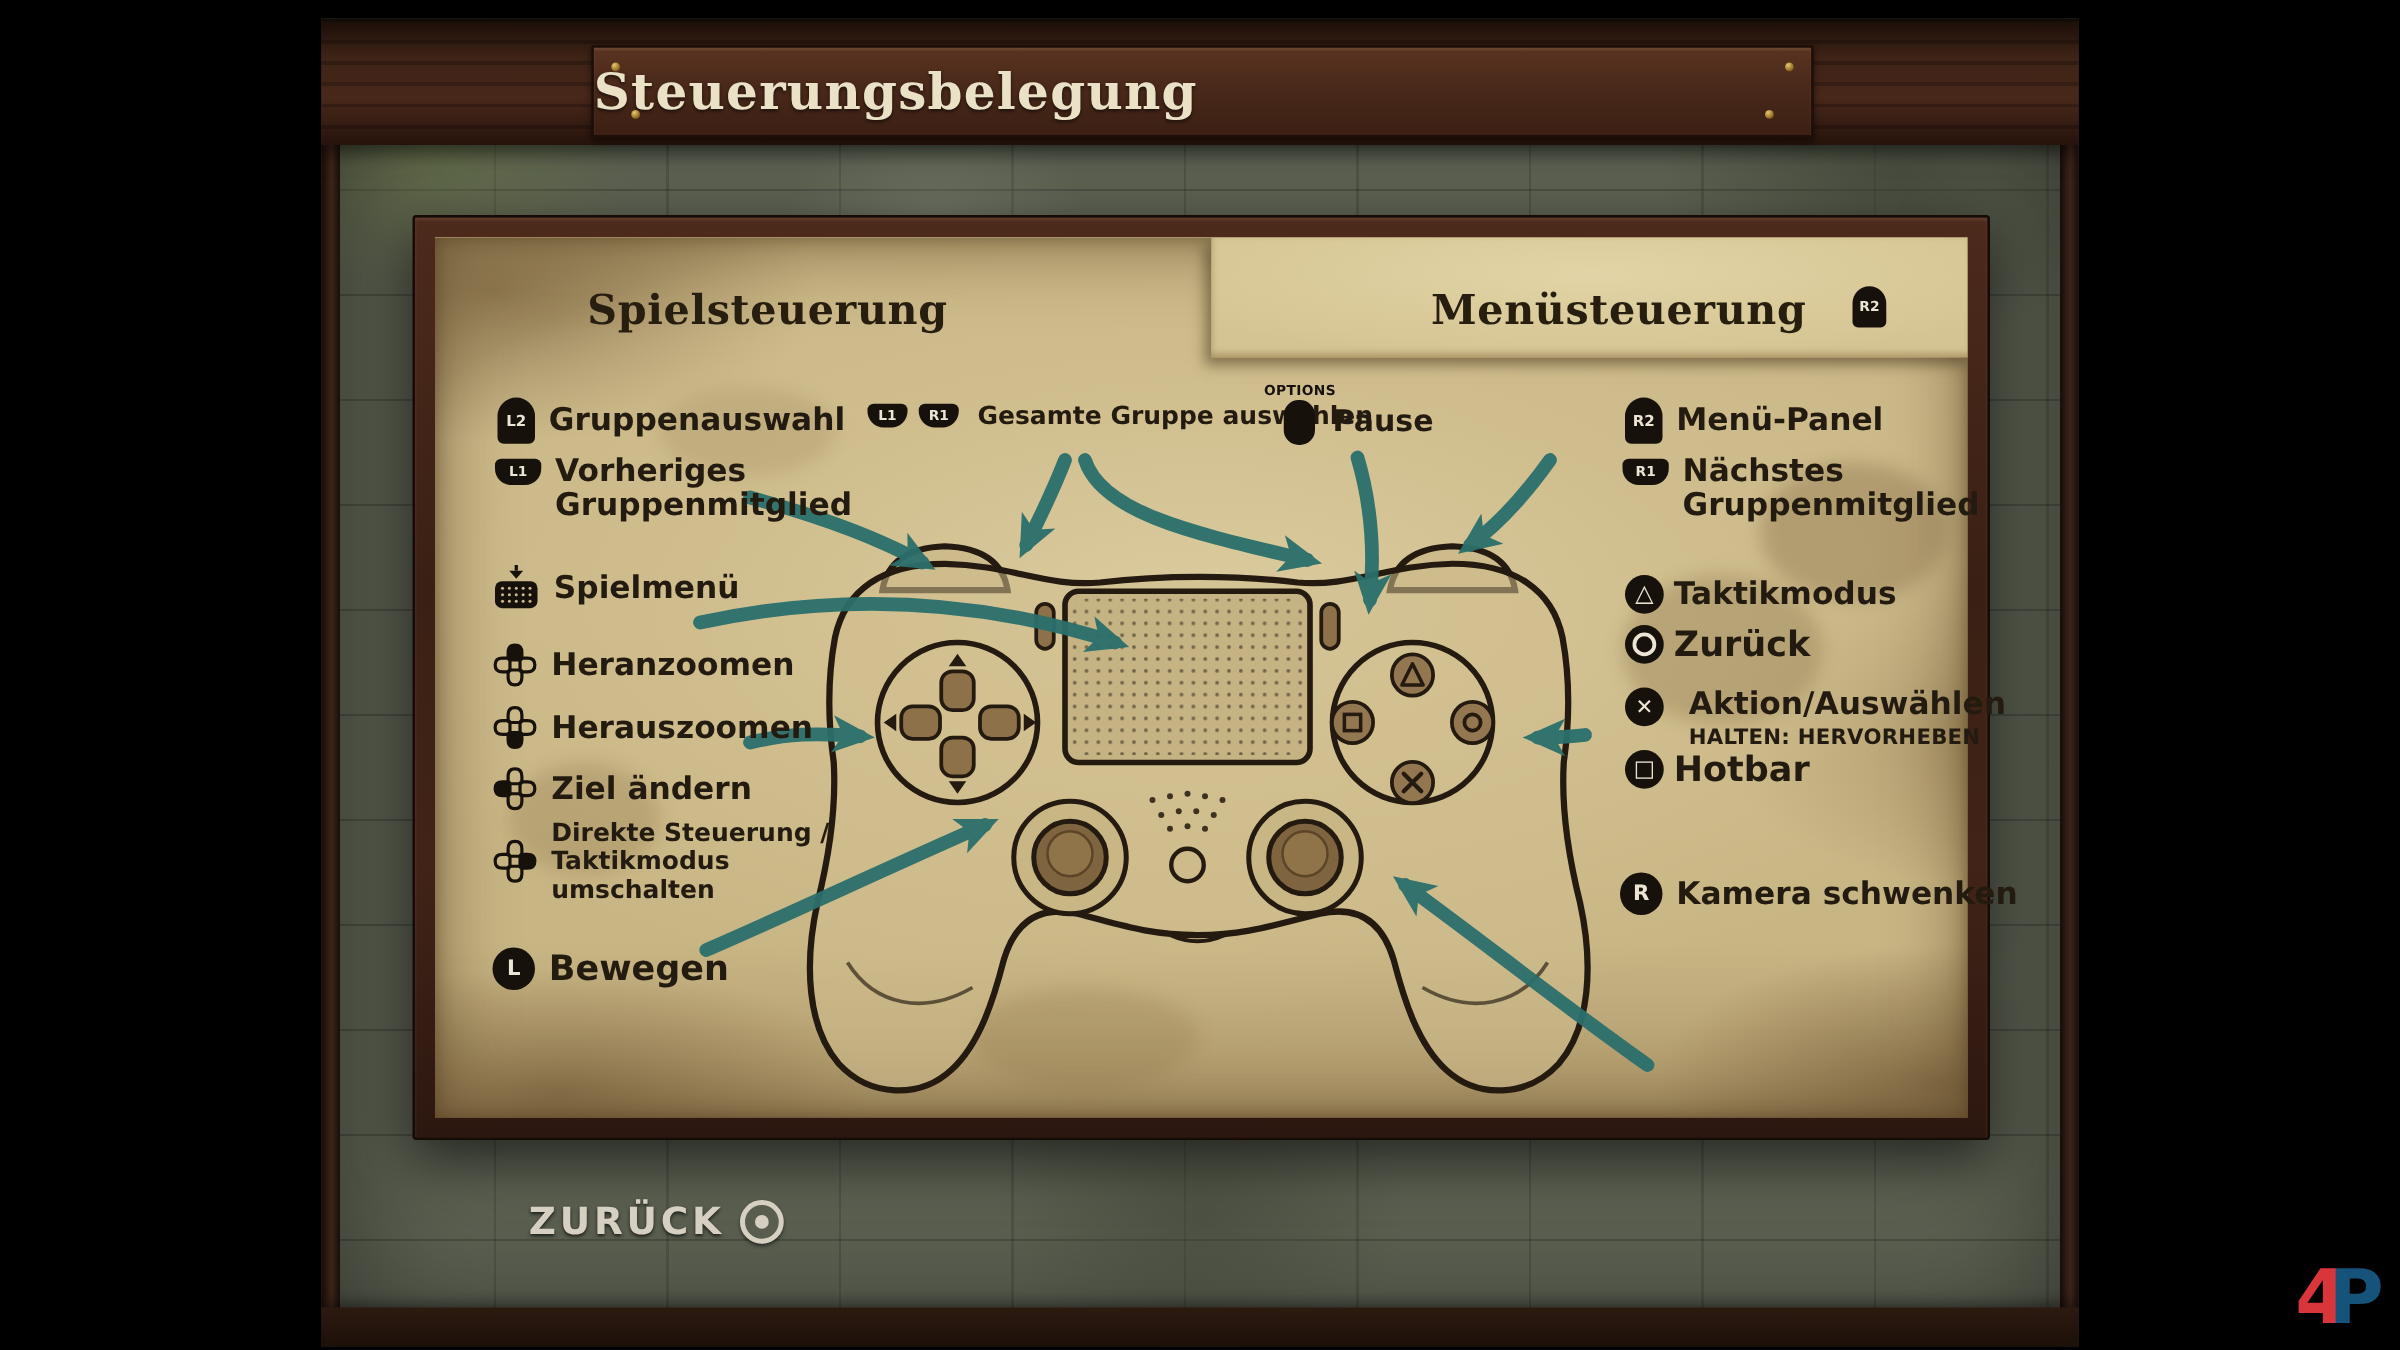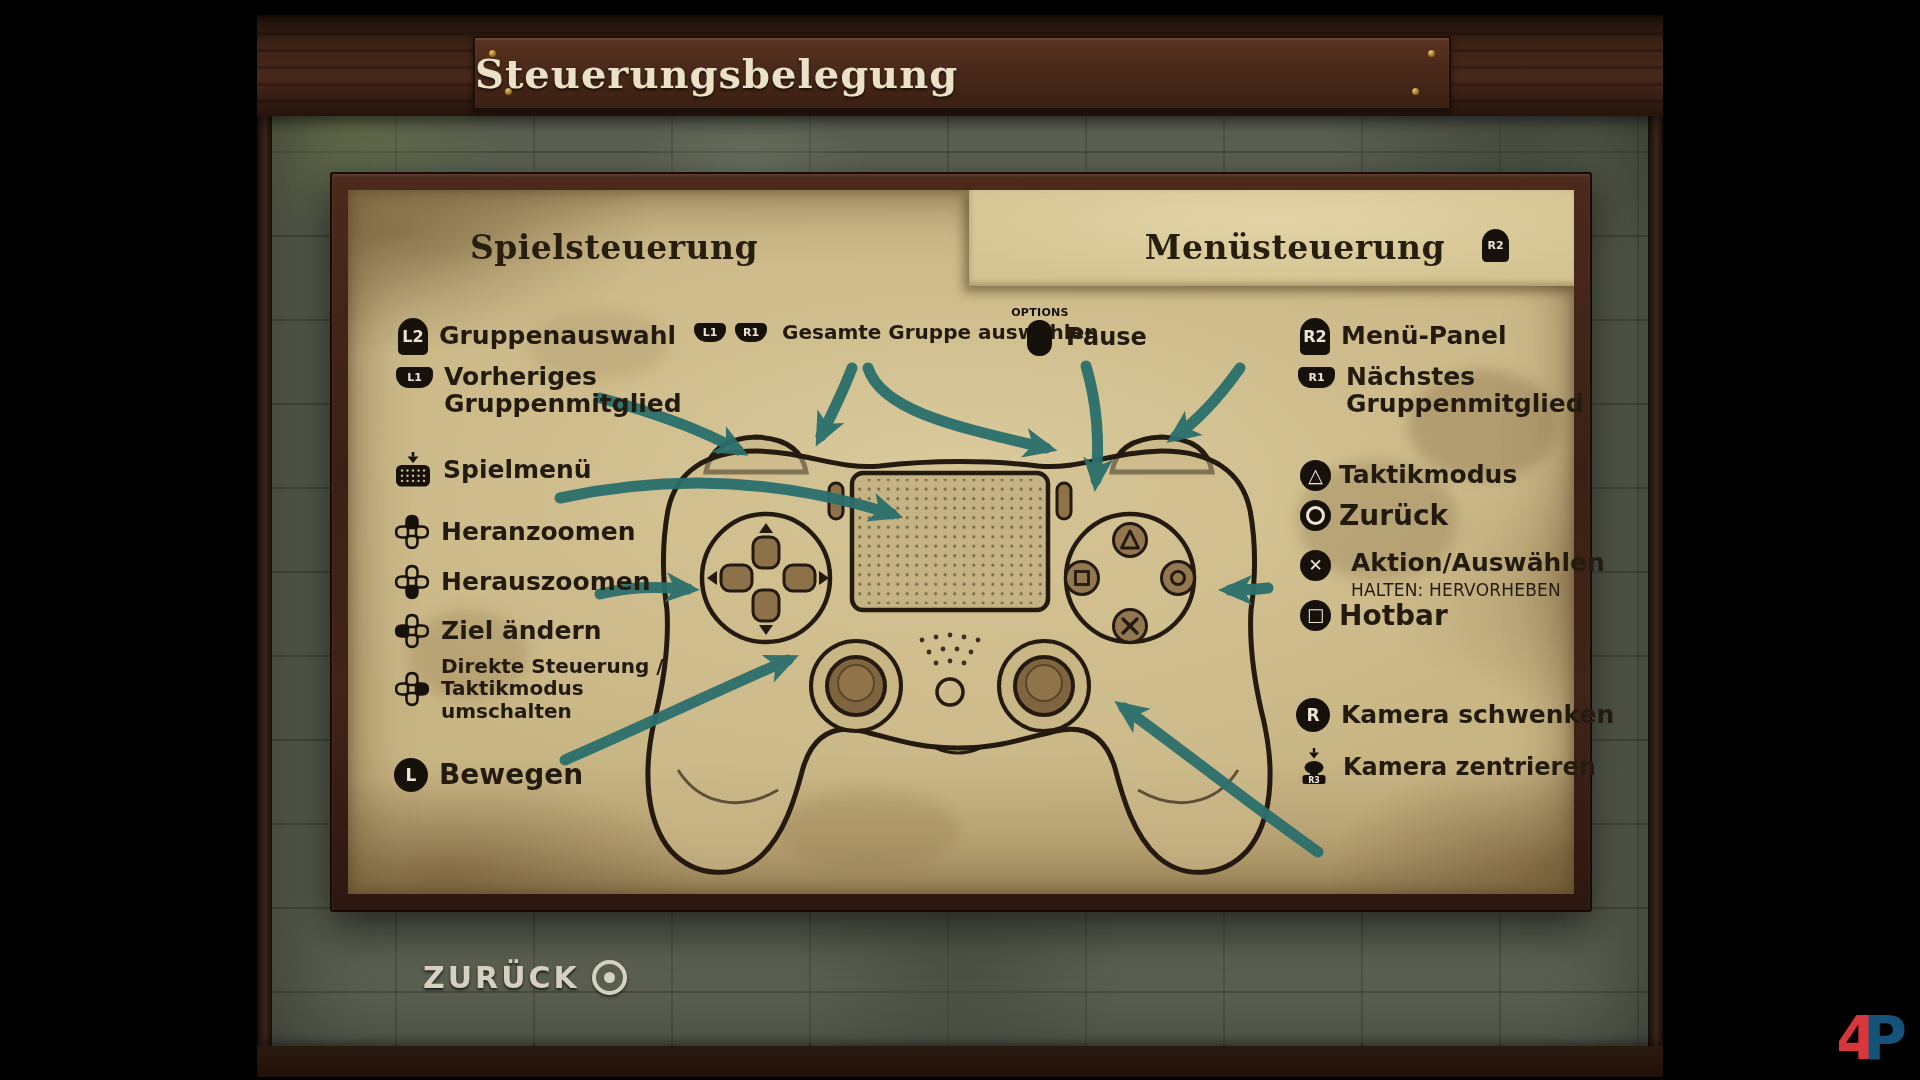--- a/index.html
+++ b/index.html
@@ -71,24 +71,24 @@
   .hdr-game{left:430px;top:228px;width:368px;}
   .hdr-menu{left:1105px;top:228px;width:380px;text-align:center;}
   .tab-trigger{position:absolute;left:1482px;top:229px;}
 
   
   .row{position:absolute;display:flex;align-items:center;gap:11px;}
   .row.top-align{align-items:flex-start;}
   .lbl{font-weight:bold;font-size:25px;line-height:1.06;color:#241b10;white-space:nowrap;}
   .lbl.wrap{white-space:normal;}
   .lbl.small{font-size:20px;line-height:1.12;}
-  .sub{font-weight:normal;font-size:17px;margin-top:3px;color:#241b10;letter-spacing:.2px;}
+  .sub{font-weight:bold;font-size:17px;margin-top:3px;color:#241b10;letter-spacing:.2px;}
   .icon-trigger{width:30px;height:37px;border-radius:15px 15px 5px 5px;background:#17110b;
     display:flex;align-items:center;justify-content:center;color:#ece5d4;
-    font-size:16px;font-weight:bold;flex:none;}
+    font-size:12px;font-weight:bold;flex:none;}
   .icon-trigger.sm{width:27px;height:33px;font-size:11px;}
   .icon-bumper{width:37px;height:21px;border-radius:5px 5px 13px 13px;background:#17110b;
     display:flex;align-items:center;justify-content:center;color:#ece5d4;
     font-size:11px;font-weight:bold;flex:none;}
   .icon-stick{width:34px;height:34px;border-radius:50%;background:#17110b;
     display:flex;align-items:center;justify-content:center;color:#ece5d4;
     font-size:17px;font-weight:bold;flex:none;}
   .psbtn{width:31px;height:31px;border-radius:50%;background:#17110b;
     display:flex;align-items:center;justify-content:center;color:#ece5d4;flex:none;}
   .g-tri::before{content:"△";font-size:19px;font-weight:bold;line-height:1;}
@@ -433,31 +433,20 @@
     <div class="lbl" style="font-size:28px">Hotbar</div>
   </div>
 
   <div class="row" style="left:1296px;top:698px">
     <div class="icon-stick">
         <span>R</span>
       </div>
     <div class="lbl">Kamera schwenken</div>
   </div>
 
-  <div class="row" style="left:1296px;top:748px">
-    <svg width="36" height="40" viewBox="0 0 36 40">
-      <rect x="16.8" y="0" width="2.4" height="4.5" fill="#17110b"></rect>
-      <path d="M13,4.5 L23,4.5 L18,10.5 Z" fill="#17110b"></path>
-      <ellipse cx="18" cy="19.5" rx="9.5" ry="6.5" fill="#17110b"></ellipse>
-      <rect x="14" y="21" width="8" height="7" fill="#17110b"></rect>
-      <rect x="6.5" y="27" width="23" height="9" rx="2.5" fill="#17110b"></rect>
-      <text x="18" y="34.5" text-anchor="middle" font-size="8" font-weight="bold" fill="#ece5d4">R3</text>
-    </svg>
-    <div class="lbl" style="font-size:24px">Kamera zentrieren</div>
-  </div>
 
   <div class="back-btn">
     <span class="back-lbl">ZURÜCK</span>
     <span class="back-ring">
         <i></i>
       </span>
   </div>
 
   <div class="wm">
     <span class="four">4</span>

